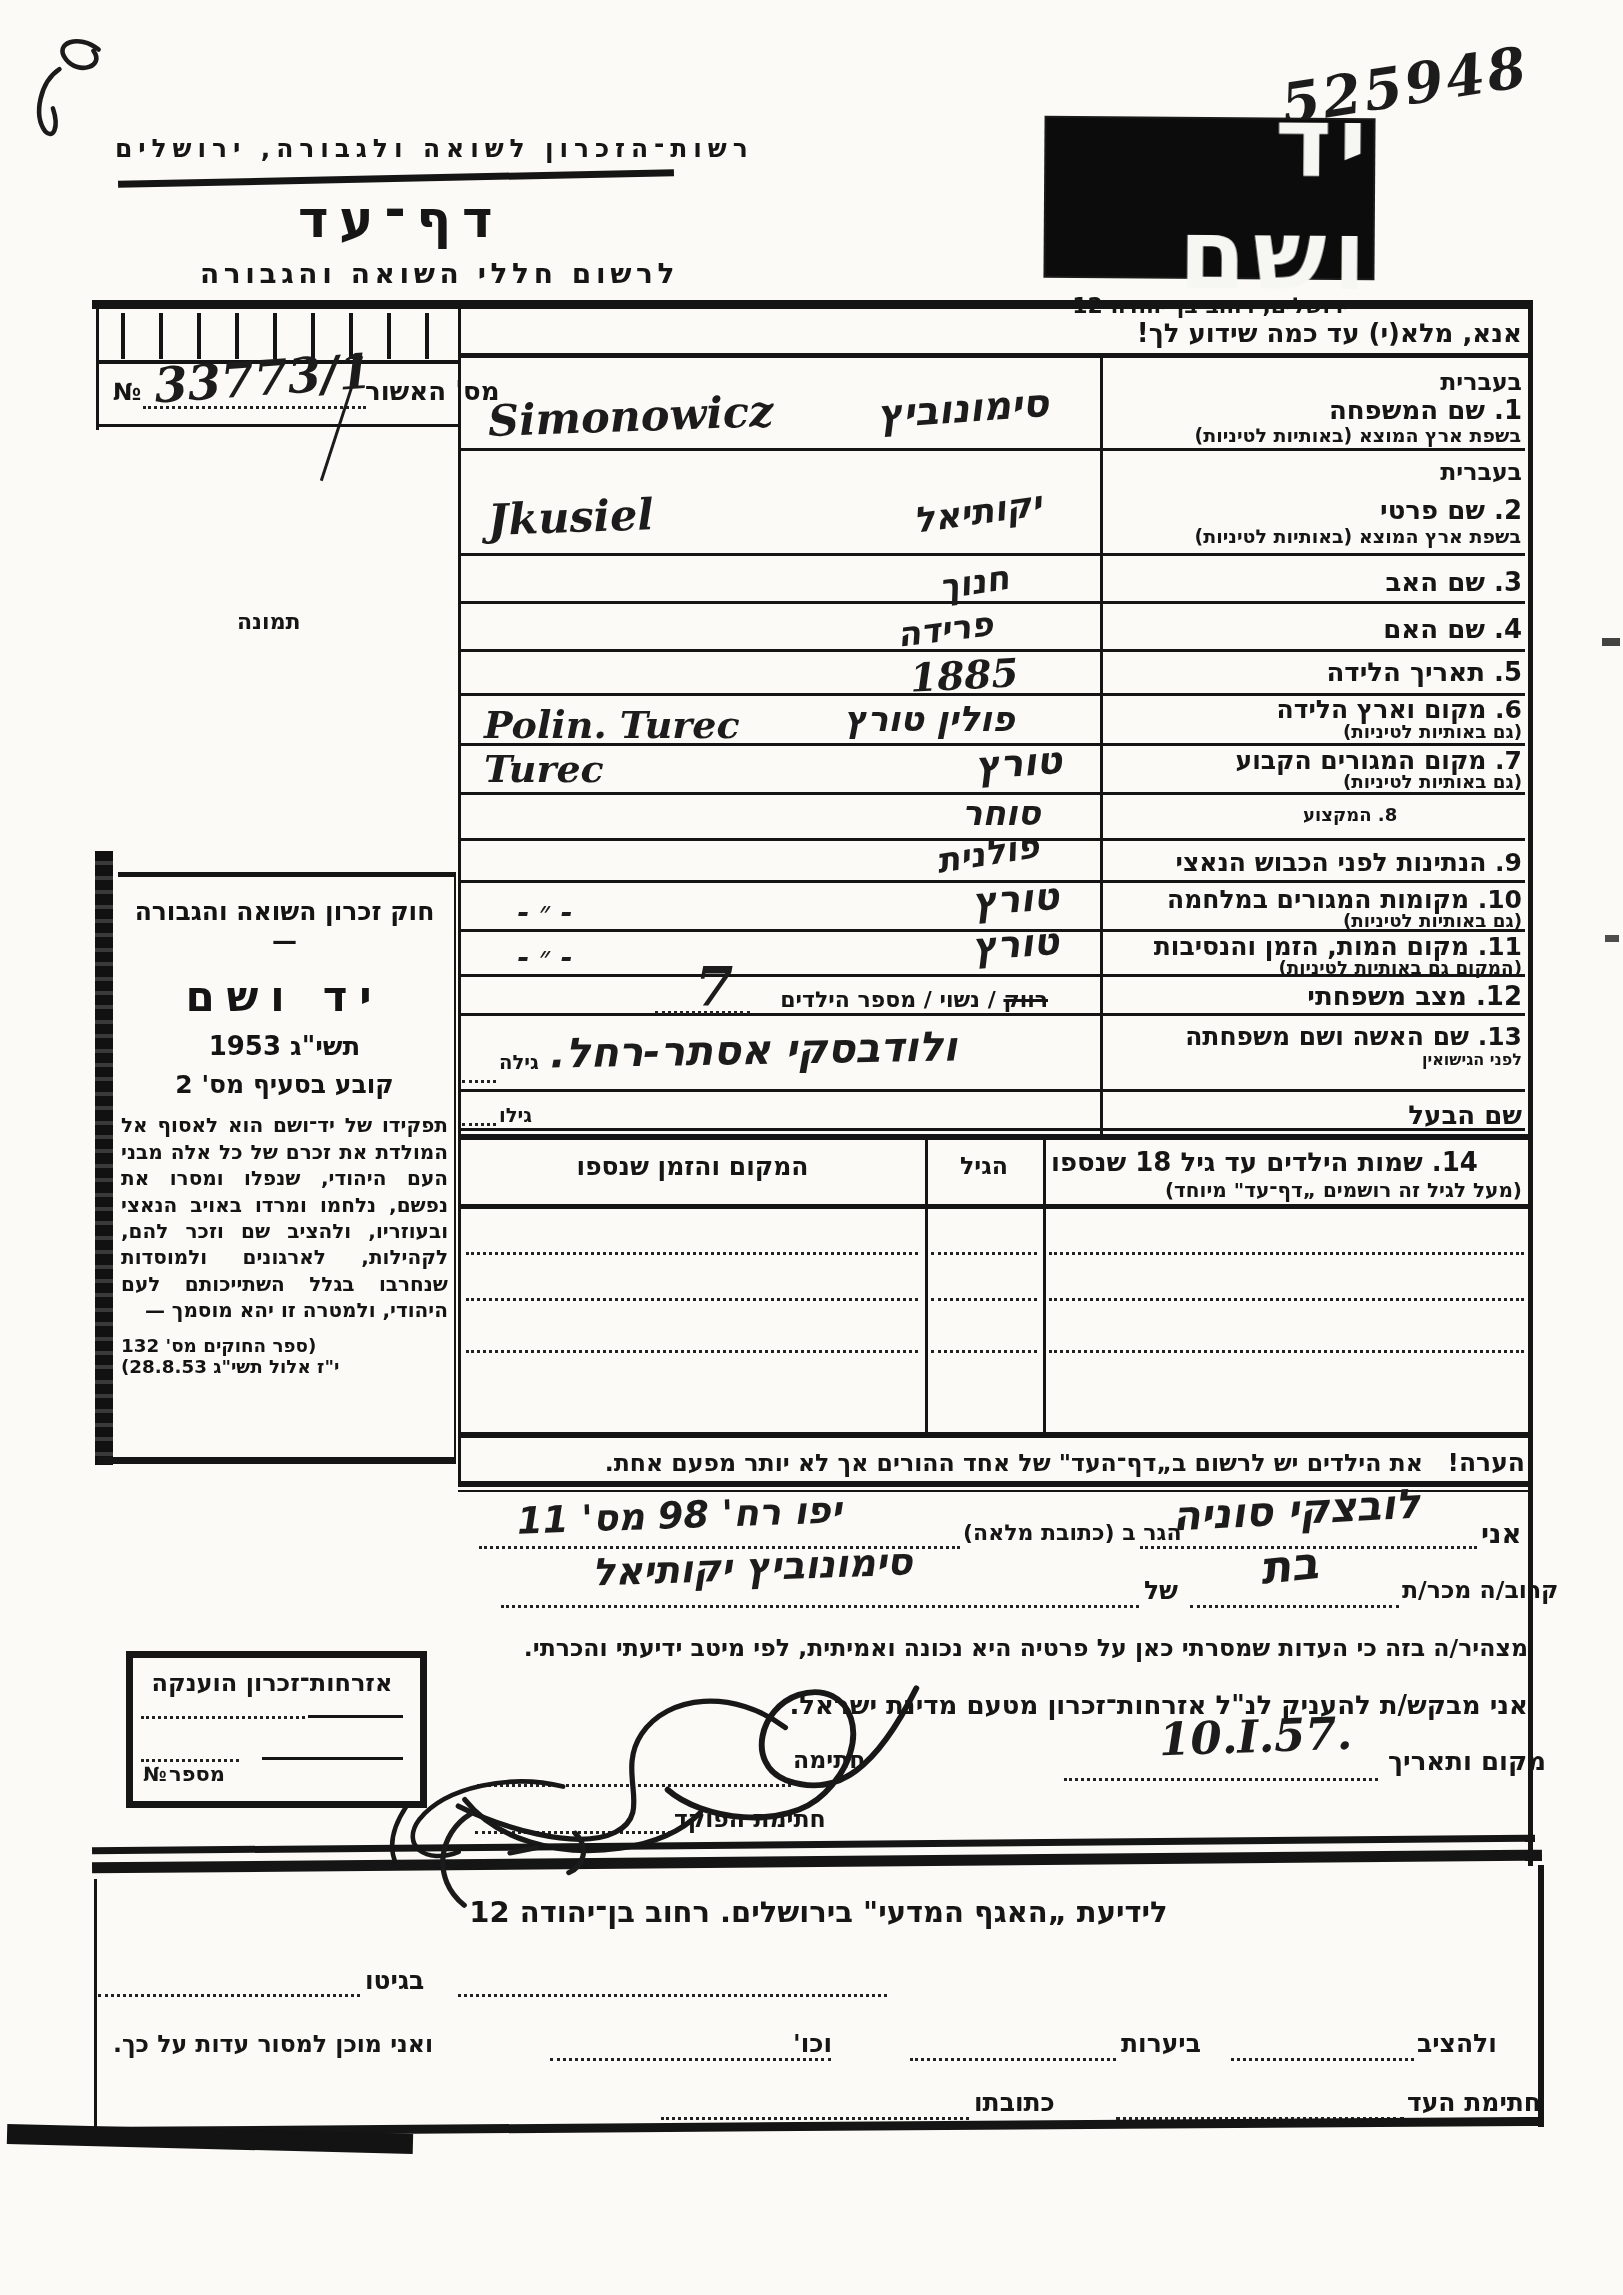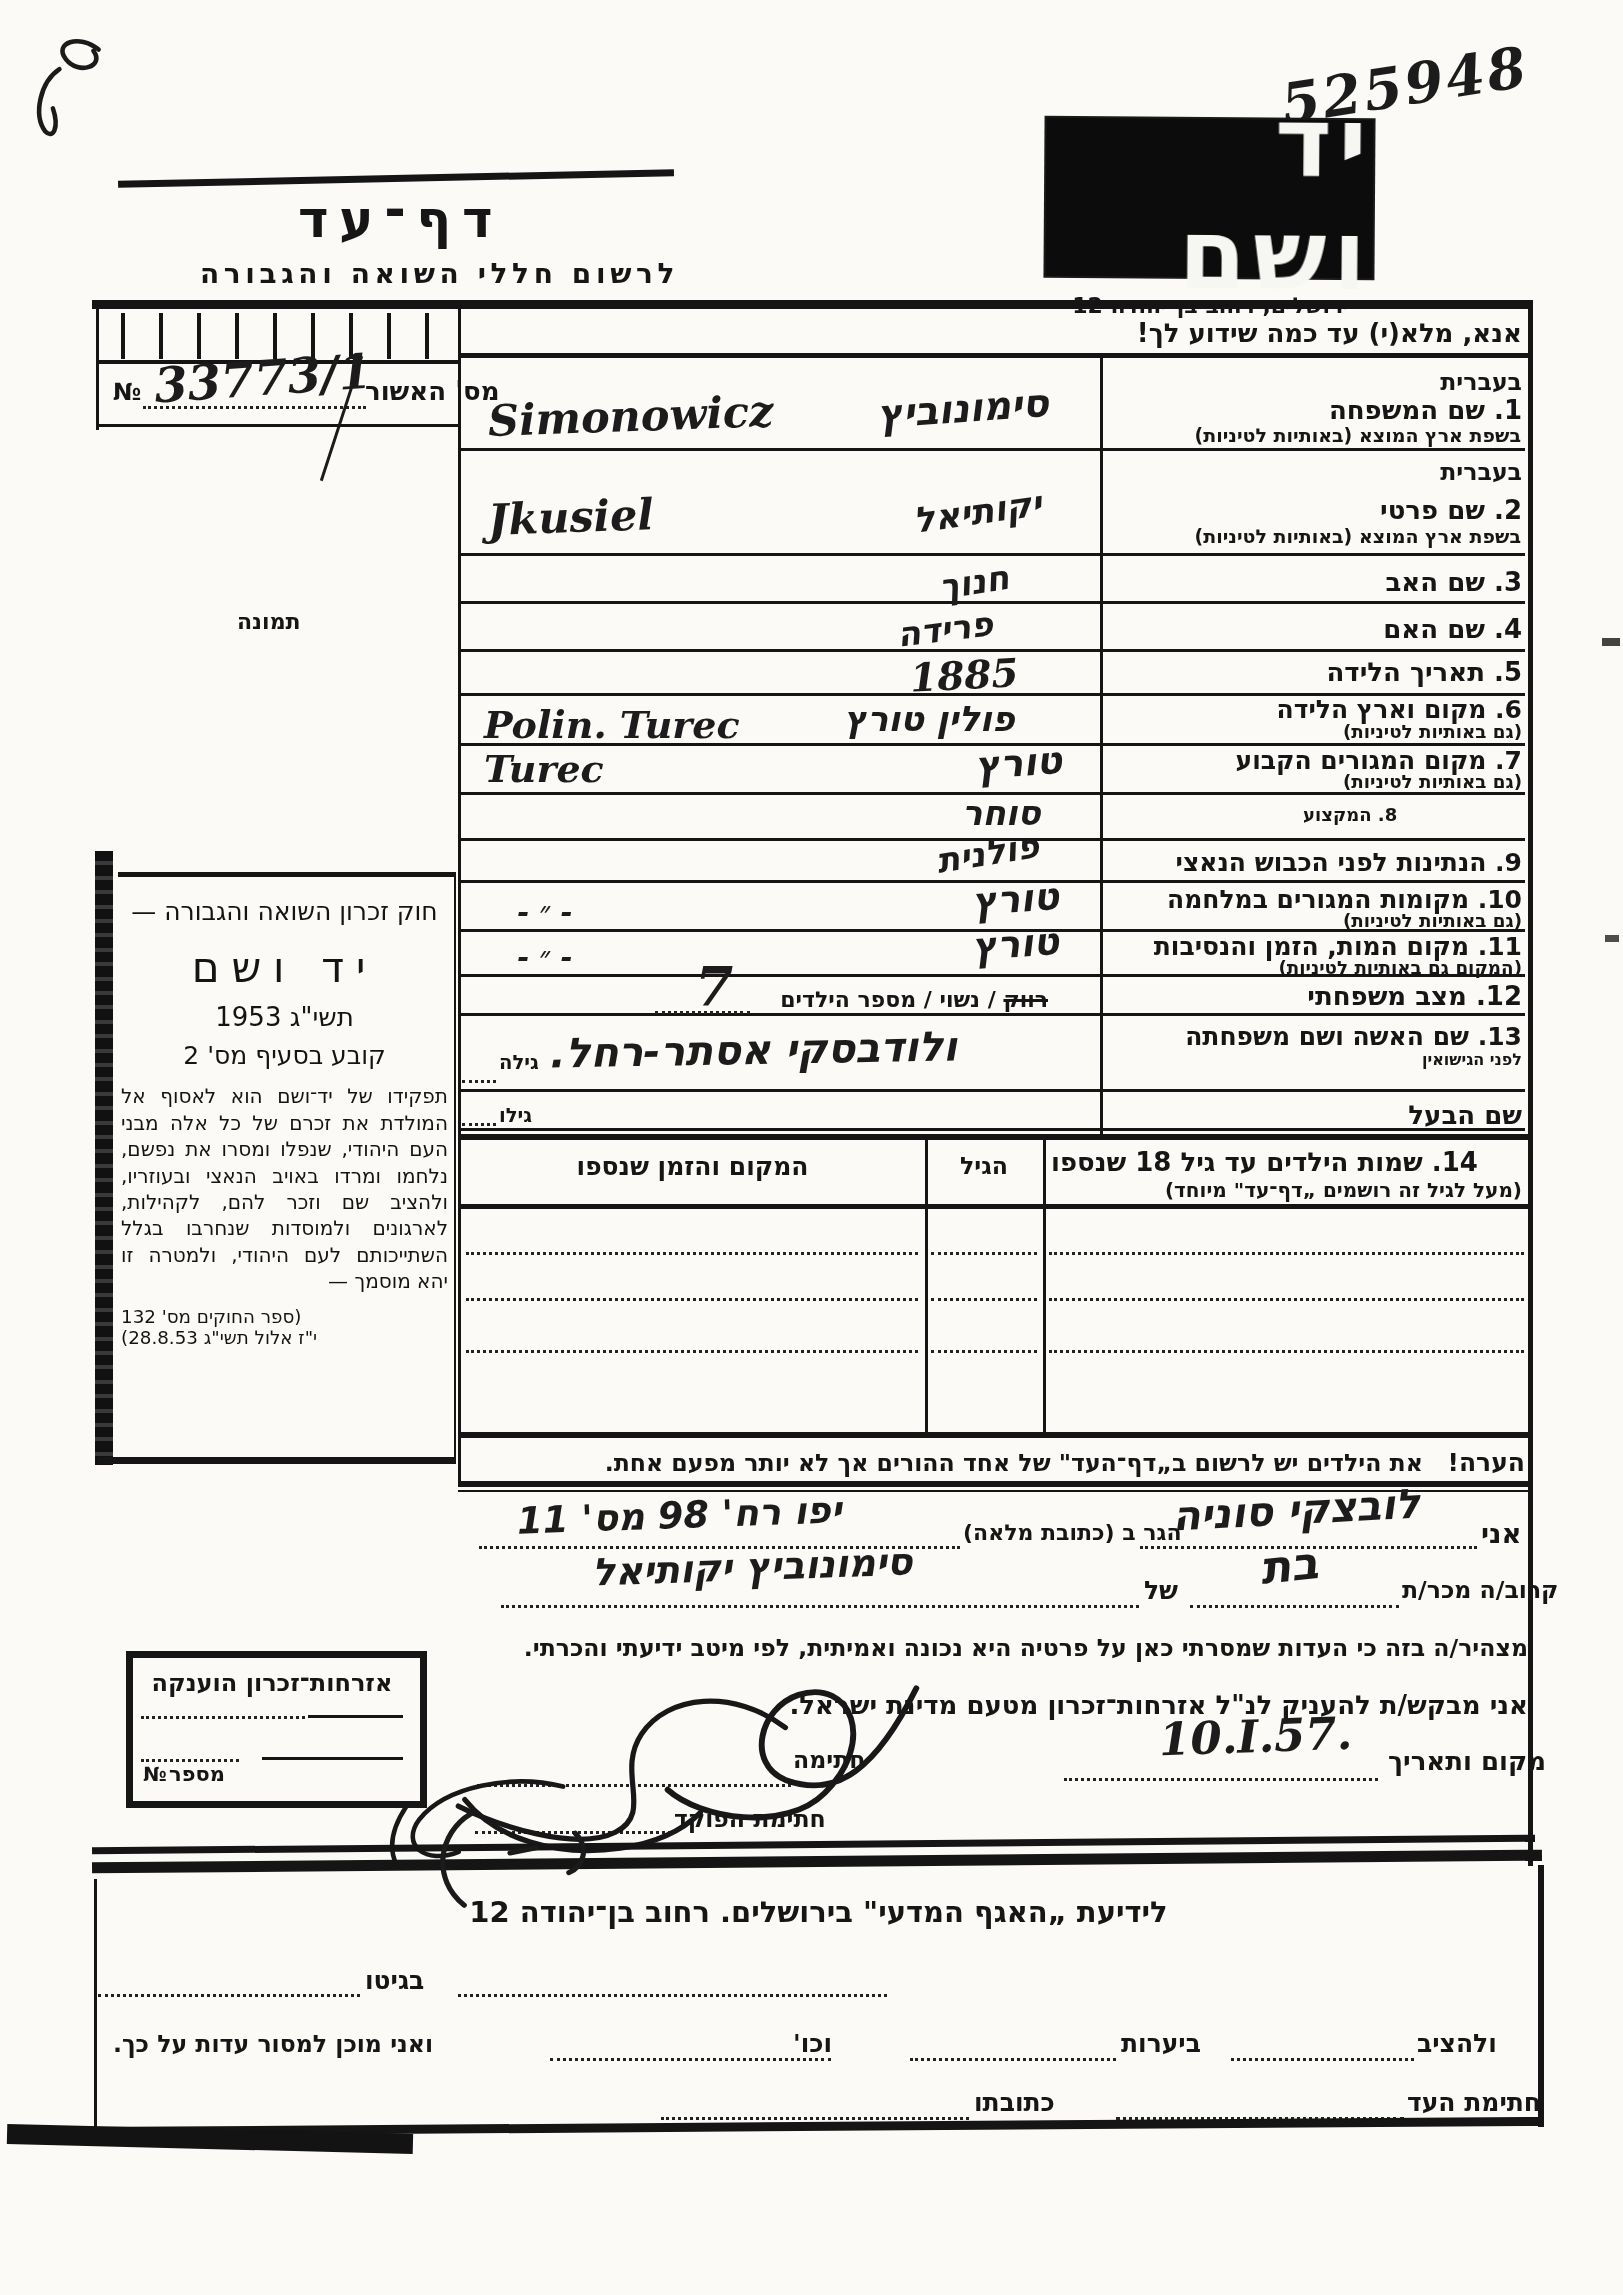--- a/index.html
+++ b/index.html
@@ -7,34 +7,35 @@
         font-family:"DejaVu Sans",sans-serif;color:#141414;}
   .t{position:absolute;white-space:nowrap;color:#161616;}
   .he{direction:rtl;font-family:"DejaVu Sans",sans-serif;font-weight:bold;}
   .wrap{white-space:normal;}
   .hw{font-family:"DejaVu Serif",serif;font-style:italic;font-weight:600;color:#1c1c1c;}
   .hwhe{direction:rtl;font-family:"DejaVu Sans",sans-serif;font-style:italic;font-weight:600;color:#1c1c1c;}
   .hline{position:absolute;background:#151515;height:2.6px;}
   .vline{position:absolute;background:#151515;width:2.6px;}
   .dot{position:absolute;height:0;border-top:3.3px dotted #222;}
   .strike{text-decoration:line-through;text-decoration-thickness:2.6px;}
-  .lawtxt{direction:rtl;text-align:center;font-weight:normal;}
+  .lawtxt{direction:rtl;text-align:center;font-weight:bold;}
   svg{position:absolute;overflow:visible;}
 </style>
 </head>
 <body>
 
 <div class="page">
 
   <svg style="left:19.6px;top:29.5px" width="105" height="111" viewBox="0 0 160 170">
     <path d="M120 30 C90 5, 50 20, 70 45 C90 70, 130 55, 112 32 M60 60 C30 80, 20 130, 38 155 C50 168, 60 150, 50 120" stroke="#1b1b1b" stroke-width="7" fill="none" stroke-linecap="round"></path>
   </svg>
 
   <div class="t hw" style="left:1280px;top:52px;font-size:56px;transform:rotate(-9deg);letter-spacing:2.6px">525948</div>
 
+  <div class="t he" style="left:115px;top:134px;font-size:25px;letter-spacing:5.9px">רשות־הזכרון לשואה ולגבורה, ירושלים</div>
   <div class="hline" style="left:118px;top:175px;width:556px;height:6.5px;transform:rotate(-1.2deg)"></div>
   <div class="t he" style="left:298px;top:189px;font-size:52px;letter-spacing:10.5px">דף־עד</div>
   <div class="t he" style="left:200px;top:257px;font-size:28px;letter-spacing:4.6px">לרשום חללי השואה והגבורה</div>
 
   <div style="position:absolute;left:1046px;top:119px;width:327px;height:158px;background:#0c0c0c;transform:rotate(.4deg);
               display:flex;align-items:center;justify-content:center;box-shadow:0 0 0 2px #1a1a1a;">
     <span class="he" style="color:#f6f6f2;font-size:97px;font-weight:800;letter-spacing:6.5px;filter:blur(0.4px)">יד ושם</span>
   </div>
   <div class="t he" style="left:1044px;top:293px;width:334px;text-align:center;font-size:22px">ירושלים, רחוב בן־יהודה 12</div>
 

